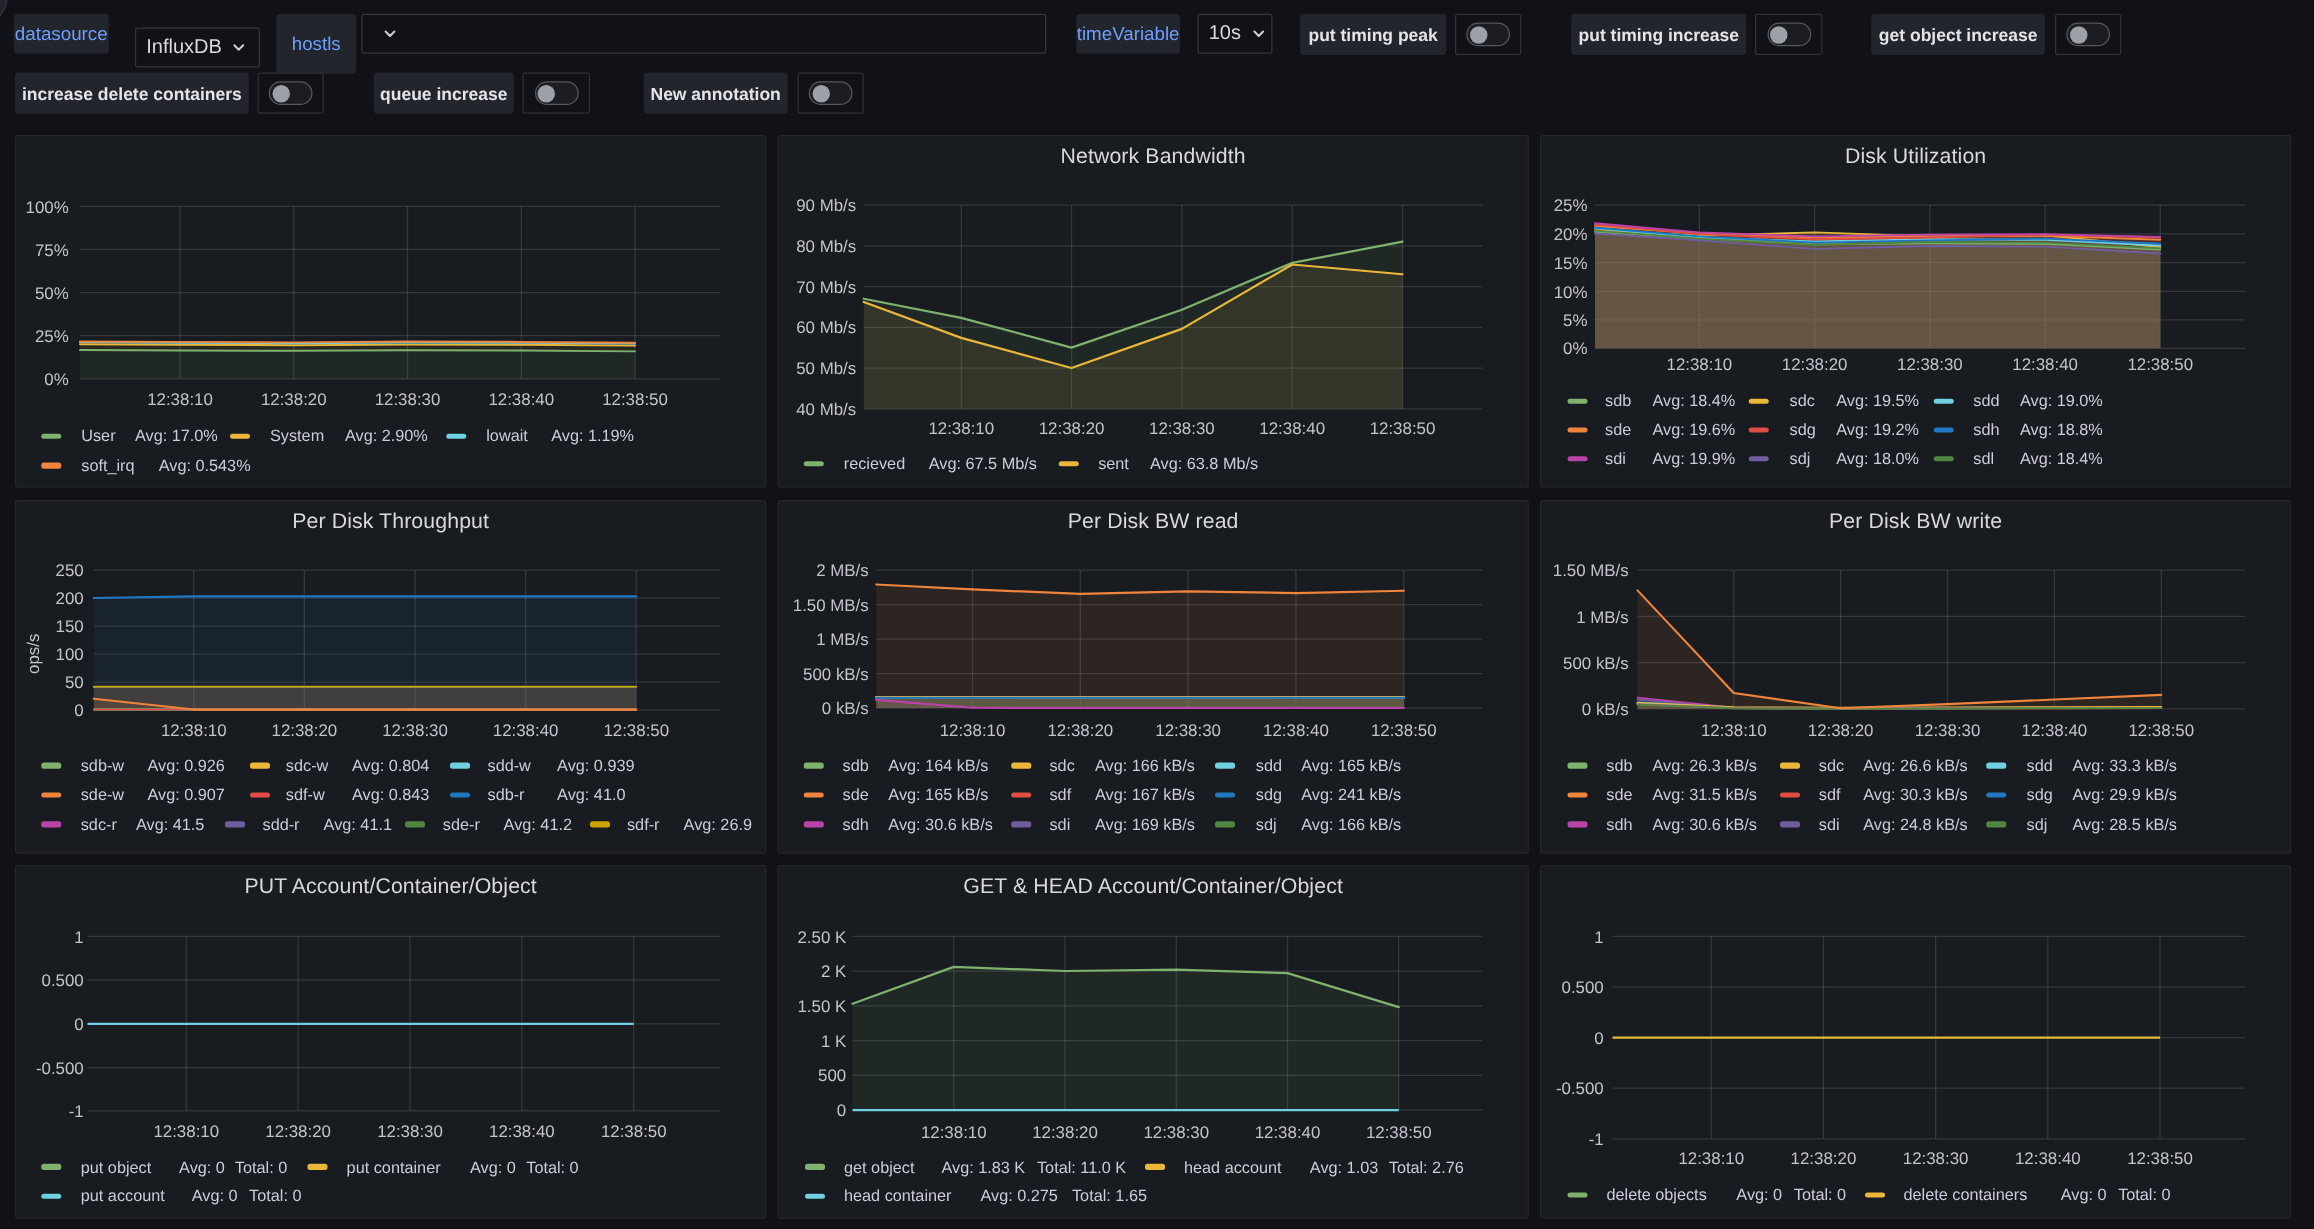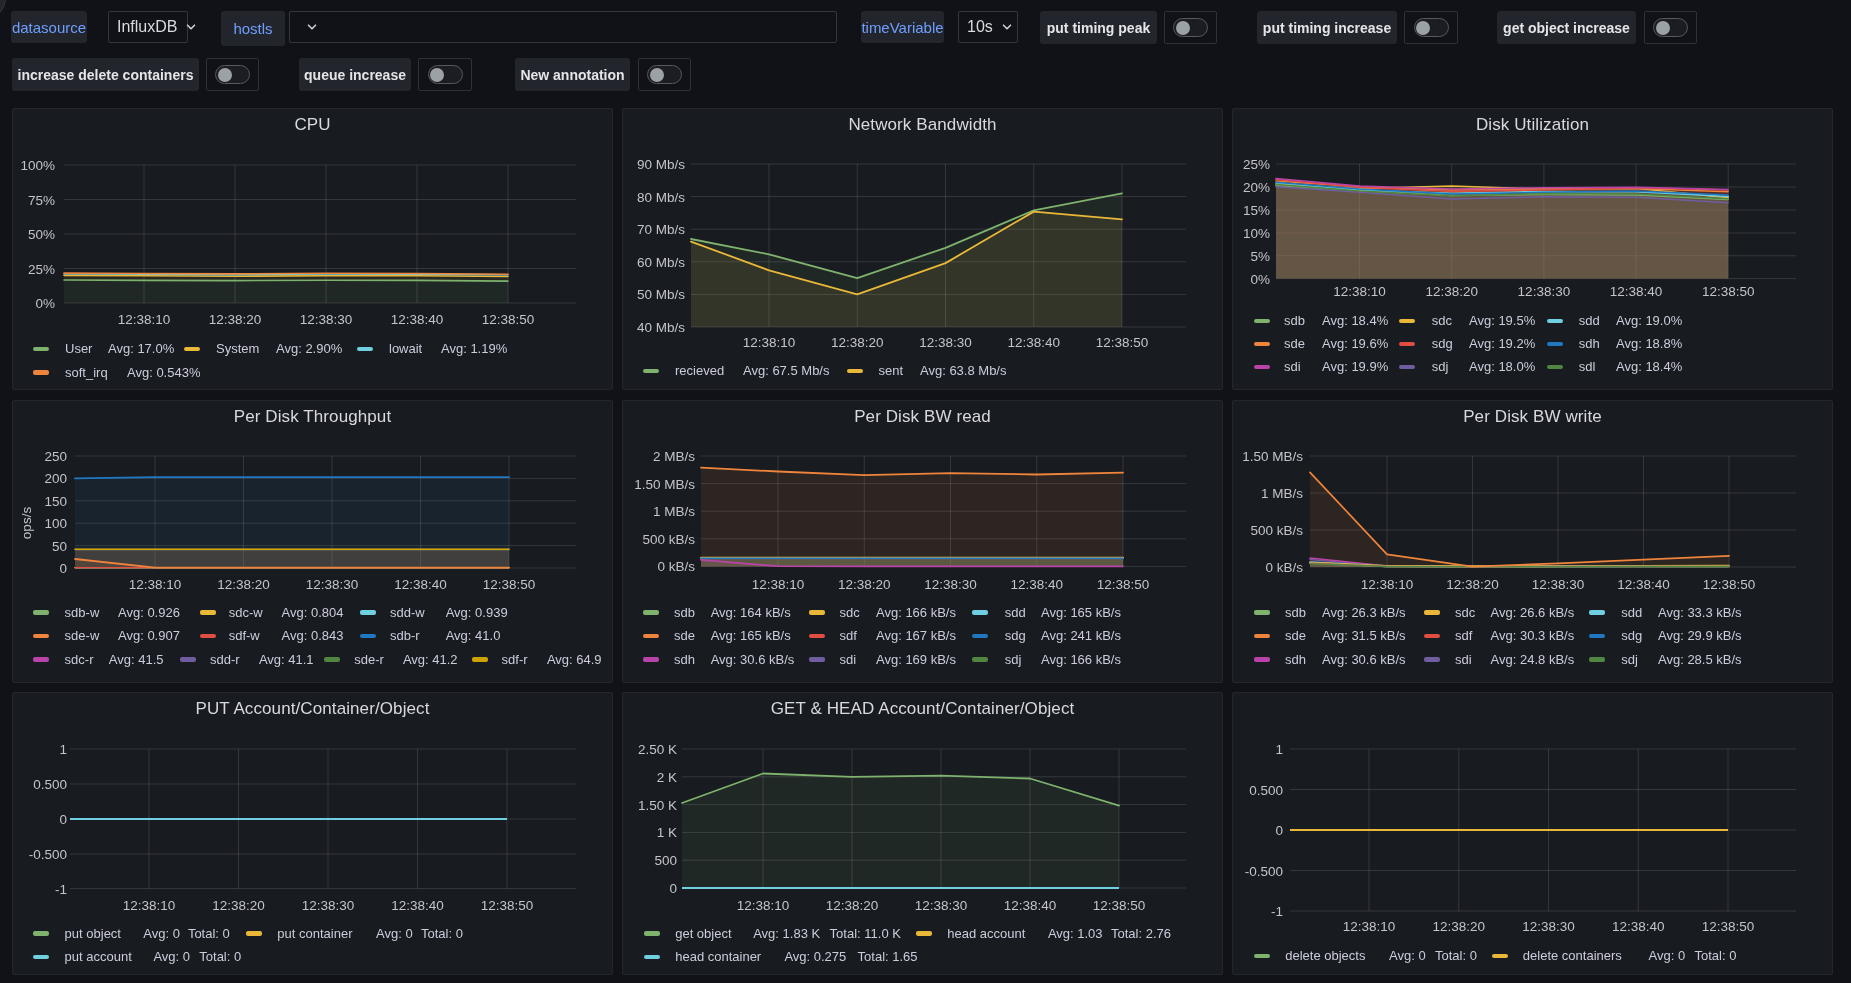--- a/index.html
+++ b/index.html
@@ -18,27 +18,27 @@
 .tgl { position:absolute; background:#111217; border:1px solid #2F3136; border-radius:2px;
   display:flex; align-items:center; justify-content:center; }
 .track { width:35px; height:19px; border:1px solid #56585F; border-radius:10px; background:#1B1D22; position:relative; }
 .knob { position:absolute; left:1.5px; top:1.5px; width:14px; height:14px; border-radius:50%; background:#9CA0A7; }
 .corner { position:absolute; left:-38px; top:-24px; width:44px; height:44px; border-radius:50%;
   background:#22252B; border:1px solid #34363C; }
 
 </style></head><body>
 <div class="corner"></div>
 <div class="bluepill" style="left:11px;top:11px;width:76px;height:32px">datasource</div>
-<div class="sel" style="left:108px;top:11px;width:80px;height:32px">
+<div class="sel" style="left:108px;top:22px;width:100px;height:32px">
     <span class="seltxt" style="">InfluxDB</span>
     <svg width="14" height="14" viewBox="0 0 14 14" style="margin-left:7px;flex:none">
       <path d="M3.5 5.2 L7 8.8 L10.5 5.2" fill="none" stroke="#CDCED3" stroke-width="1.6" stroke-linecap="round" stroke-linejoin="round"></path>
     </svg>
   </div>
-<div class="bluepill" style="left:221px;top:11px;width:64px;height:35px">hostls</div>
+<div class="bluepill" style="left:221px;top:11px;width:64px;height:48px">hostls</div>
 <div class="sel" style="left:289px;top:11px;width:548px;height:32px">
     <svg width="14" height="14" viewBox="0 0 14 14" style="margin-left:7px;flex:none">
       <path d="M3.5 5.2 L7 8.8 L10.5 5.2" fill="none" stroke="#CDCED3" stroke-width="1.6" stroke-linecap="round" stroke-linejoin="round"></path>
     </svg>
   </div>
 <div class="bluepill" style="left:861px;top:11px;width:83px;height:32px">timeVariable</div>
 <div class="sel" style="left:958px;top:11px;width:60px;height:32px">
     <span class="seltxt" style="">10s</span>
     <svg width="14" height="14" viewBox="0 0 14 14" style="margin-left:7px;flex:none">
       <path d="M3.5 5.2 L7 8.8 L10.5 5.2" fill="none" stroke="#CDCED3" stroke-width="1.6" stroke-linecap="round" stroke-linejoin="round"></path>
@@ -74,21 +74,20 @@
       <div class="knob"></div>
     </div>
   </div>
 <div class="pill" style="left:515px;top:58px;width:115px;height:33px">New annotation</div>
 <div class="tgl" style="left:638px;top:58px;width:53px;height:33px">
     <div class="track">
       <div class="knob"></div>
     </div>
   </div>
 <div class="panel" style="left:12px;top:108px;width:601px;height:282px">
-    <div class="ptitle">CPU</div>
     <svg width="601" height="282" style="position:absolute;left:0;top:0" font-family="Liberation Sans, sans-serif">
       <line x1="51" y1="56" x2="563" y2="56" stroke="rgba(204,204,220,0.16)" stroke-width="1"></line>
       <line x1="51" y1="90.5" x2="563" y2="90.5" stroke="rgba(204,204,220,0.16)" stroke-width="1"></line>
       <line x1="51" y1="125" x2="563" y2="125" stroke="rgba(204,204,220,0.16)" stroke-width="1"></line>
       <line x1="51" y1="159.5" x2="563" y2="159.5" stroke="rgba(204,204,220,0.16)" stroke-width="1"></line>
       <line x1="51" y1="194" x2="563" y2="194" stroke="rgba(204,204,220,0.16)" stroke-width="1"></line>
       <line x1="131" y1="56" x2="131" y2="194" stroke="rgba(204,204,220,0.16)" stroke-width="1"></line>
       <line x1="222" y1="56" x2="222" y2="194" stroke="rgba(204,204,220,0.16)" stroke-width="1"></line>
       <line x1="313" y1="56" x2="313" y2="194" stroke="rgba(204,204,220,0.16)" stroke-width="1"></line>
       <line x1="404" y1="56" x2="404" y2="194" stroke="rgba(204,204,220,0.16)" stroke-width="1"></line>
@@ -299,21 +298,21 @@
     <span class="lt" style="left:51.6px;top:248.5px">sdc-r</span>
     <span class="lt" style="left:95.8px;top:248.5px">Avg: 41.5</span>
     <span class="li" style="left:167px;top:256.0px;background:#705DA0"></span>
     <span class="lt" style="left:197px;top:248.5px">sdd-r</span>
     <span class="lt" style="left:245.9px;top:248.5px">Avg: 41.1</span>
     <span class="li" style="left:311px;top:256.0px;background:#508642"></span>
     <span class="lt" style="left:341.3px;top:248.5px">sde-r</span>
     <span class="lt" style="left:389.9px;top:248.5px">Avg: 41.2</span>
     <span class="li" style="left:458.5px;top:256.0px;background:#CCA300"></span>
     <span class="lt" style="left:488.6px;top:248.5px">sdf-r</span>
-    <span class="lt" style="left:533.9px;top:248.5px">Avg: 64.9</span>
+    <span class="lt" style="left:533.9px;top:248.5px">Avg: 26.9</span>
   </div>
 <div class="panel" style="left:622px;top:400px;width:601px;height:283px">
     <div class="ptitle">Per Disk BW read</div>
     <svg width="601" height="283" style="position:absolute;left:0;top:0" font-family="Liberation Sans, sans-serif">
       <line x1="78" y1="55" x2="563" y2="55" stroke="rgba(204,204,220,0.16)" stroke-width="1"></line>
       <line x1="78" y1="82.6" x2="563" y2="82.6" stroke="rgba(204,204,220,0.16)" stroke-width="1"></line>
       <line x1="78" y1="110.2" x2="563" y2="110.2" stroke="rgba(204,204,220,0.16)" stroke-width="1"></line>
       <line x1="78" y1="137.8" x2="563" y2="137.8" stroke="rgba(204,204,220,0.16)" stroke-width="1"></line>
       <line x1="78" y1="165.4" x2="563" y2="165.4" stroke="rgba(204,204,220,0.16)" stroke-width="1"></line>
       <line x1="155" y1="55" x2="155" y2="165.4" stroke="rgba(204,204,220,0.16)" stroke-width="1"></line>

